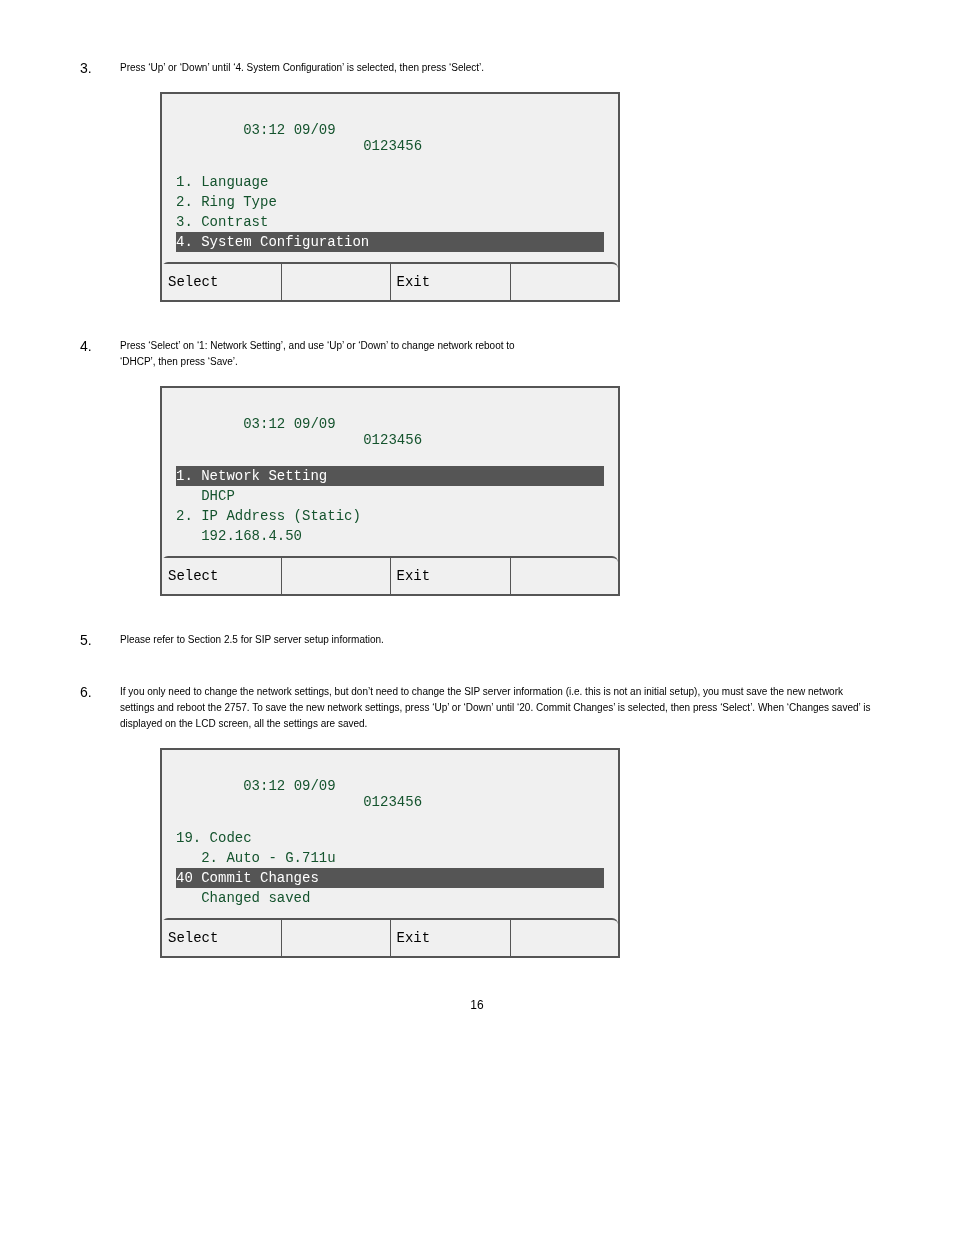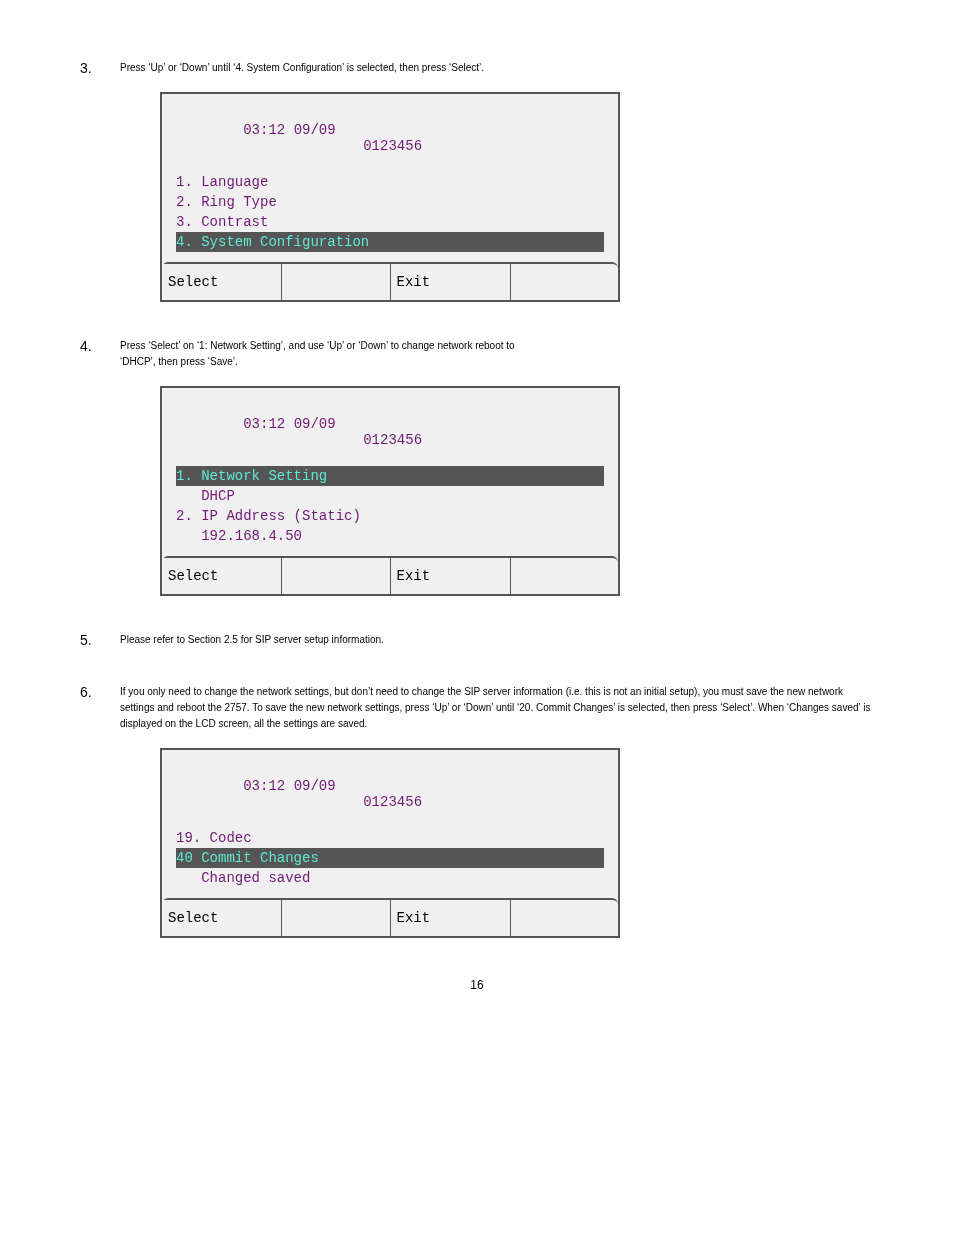--- a/index.html
+++ b/index.html
@@ -44,26 +44,26 @@
       width: 460px;
     }
 
     .lcd-body {
       padding: 10px 14px 4px 14px;
     }
 
     .lcd-row {
       padding: 2px 0;
       white-space: pre;
-      color: #701a75;
+      color: #14532d;
     }
 
     .lcd-row.highlighted {
       background-color: #555;
-      color: #5eead4;
+      color: #ffffff;
     }
 
     .lcd-buttons {
       display: flex;
       border-top: 2px solid #555;
       margin-top: 6px;
       border-radius: 6px;
     }
 
     .lcd-btn {
@@ -165,20 +165,21 @@
     <span class="step-num">6.</span>
     <span class="step-text">If you only need to change the network settings, but don’t need to change the SIP server information (i.e. this is not an initial setup), you must save the new network settings and reboot the 2757. To save the new network settings, press ‘Up’ or ‘Down’ until ‘20. Commit Changes’ is selected, then press ‘Select’. When ‘Changes saved’ is displayed on the LCD screen, all the settings are saved.</span>
   </div>
   <div class="lcd-screen">
     <div class="lcd-body">
       <div class="lcd-row">
         <span>03:12 09/09</span>
         <span style="margin-left: 120px;">0123456</span>
       </div>
       <div class="lcd-row">19. Codec</div>
+      <div class="lcd-row">   2. Auto - G.711u</div>
       <div class="lcd-row highlighted">40 Commit Changes</div>
       <div class="lcd-row">   Changed saved</div>
     </div>
     <div class="lcd-buttons">
       <button class="lcd-btn">Select</button>
       <div class="lcd-btn-spacer"></div>
       <button class="lcd-btn">Exit</button>
       <div class="lcd-btn-spacer"></div>
     </div>
   </div>

